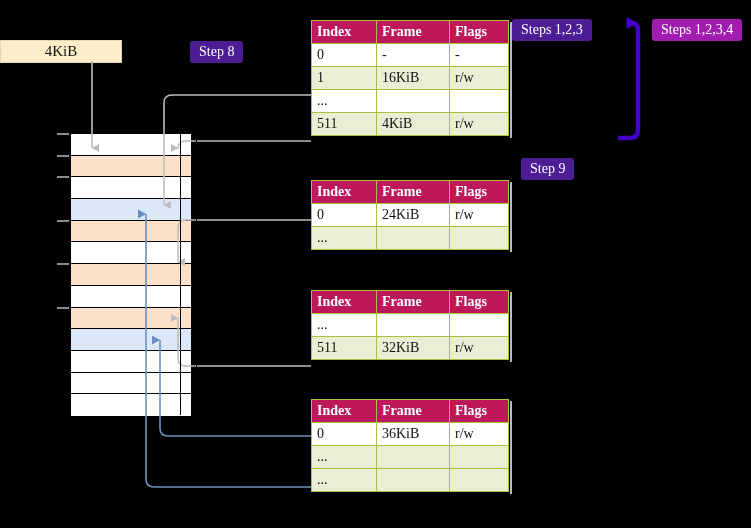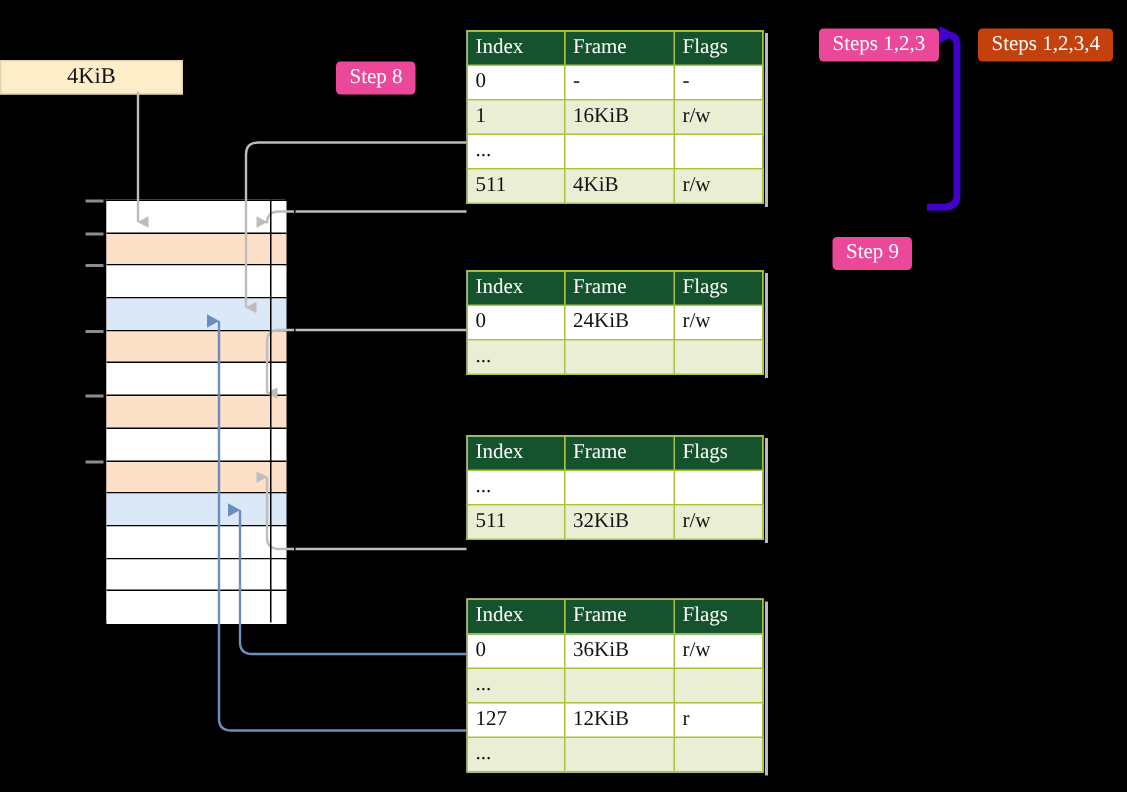--- a/index.html
+++ b/index.html
@@ -4,34 +4,34 @@
 <style>
   html,body{margin:0;padding:0;background:#000;}
   body{width:751px;height:528px;position:relative;overflow:hidden;
        font-family:"Liberation Serif", serif;}
 
   .canvas{position:absolute;left:0;top:0;width:751px;height:528px;}
 
   
   .badge{position:absolute;color:#fff;font-size:14px;line-height:19px;
          padding:1px 9px 2px 9px;border-radius:3px;white-space:nowrap;}
-  .badge.red{background:#ec4899;box-shadow:0 1px 2px rgba(0,0,0,.6);margin-left:34px;}
-  .badge.blue{background:#c2410c;}
+  .badge.red{background:#4c1d95;box-shadow:0 1px 2px rgba(0,0,0,.6);}
+  .badge.blue{background:#a21caf;}
 
   
   .kib-box{position:absolute;background:#fdeec9;border:1px solid #e4d6b0;
            text-align:center;font-size:15px;color:#111;line-height:21px;}
 
   
   .ptable{position:absolute;border-collapse:collapse;
           background:#fff;font-size:14px;color:#111;}
   .ptable td,.ptable th{border:1px solid #a8c33a;padding:2px 5px 3px 5px;
                         text-align:left;vertical-align:middle;
                         font-weight:normal;height:17px;}
-  .ptable th{background:#14532d;color:#fff;font-weight:normal;font-size:14px;}
+  .ptable th{background:#be185d;color:#fff;font-weight:bold;font-size:14px;}
   .ptable tr.alt td{background:#e9eed4;}
   .ptable td.hl{background:#fcf67e;}
   .ptable .c-index{width:54px;}
   .ptable .c-frame{width:62px;}
   .ptable .c-flags{width:48px;}
   .tblwrap{position:absolute;}
   .tblwrap:after{content:"";position:absolute;right:-3px;top:2px;
                  width:2px;bottom:-2px;background:#b9b9b9;}
 
   
@@ -182,25 +182,20 @@
             <tr>
               <td class="c-index">0</td>
               <td class="c-frame">36KiB</td>
               <td class="c-flags">r/w</td>
             </tr>
             <tr class="alt">
               <td class="c-index">...</td>
               <td class="c-frame"></td>
               <td class="c-flags"></td>
             </tr>
-            <tr>
-              <td class="c-index">127</td>
-              <td class="c-frame">12KiB</td>
-              <td class="c-flags">r</td>
-            </tr>
             <tr class="alt">
               <td class="c-index">...</td>
               <td class="c-frame"></td>
               <td class="c-flags"></td>
             </tr>
           </tbody>
         </table>
       </div>
     </div>
 

